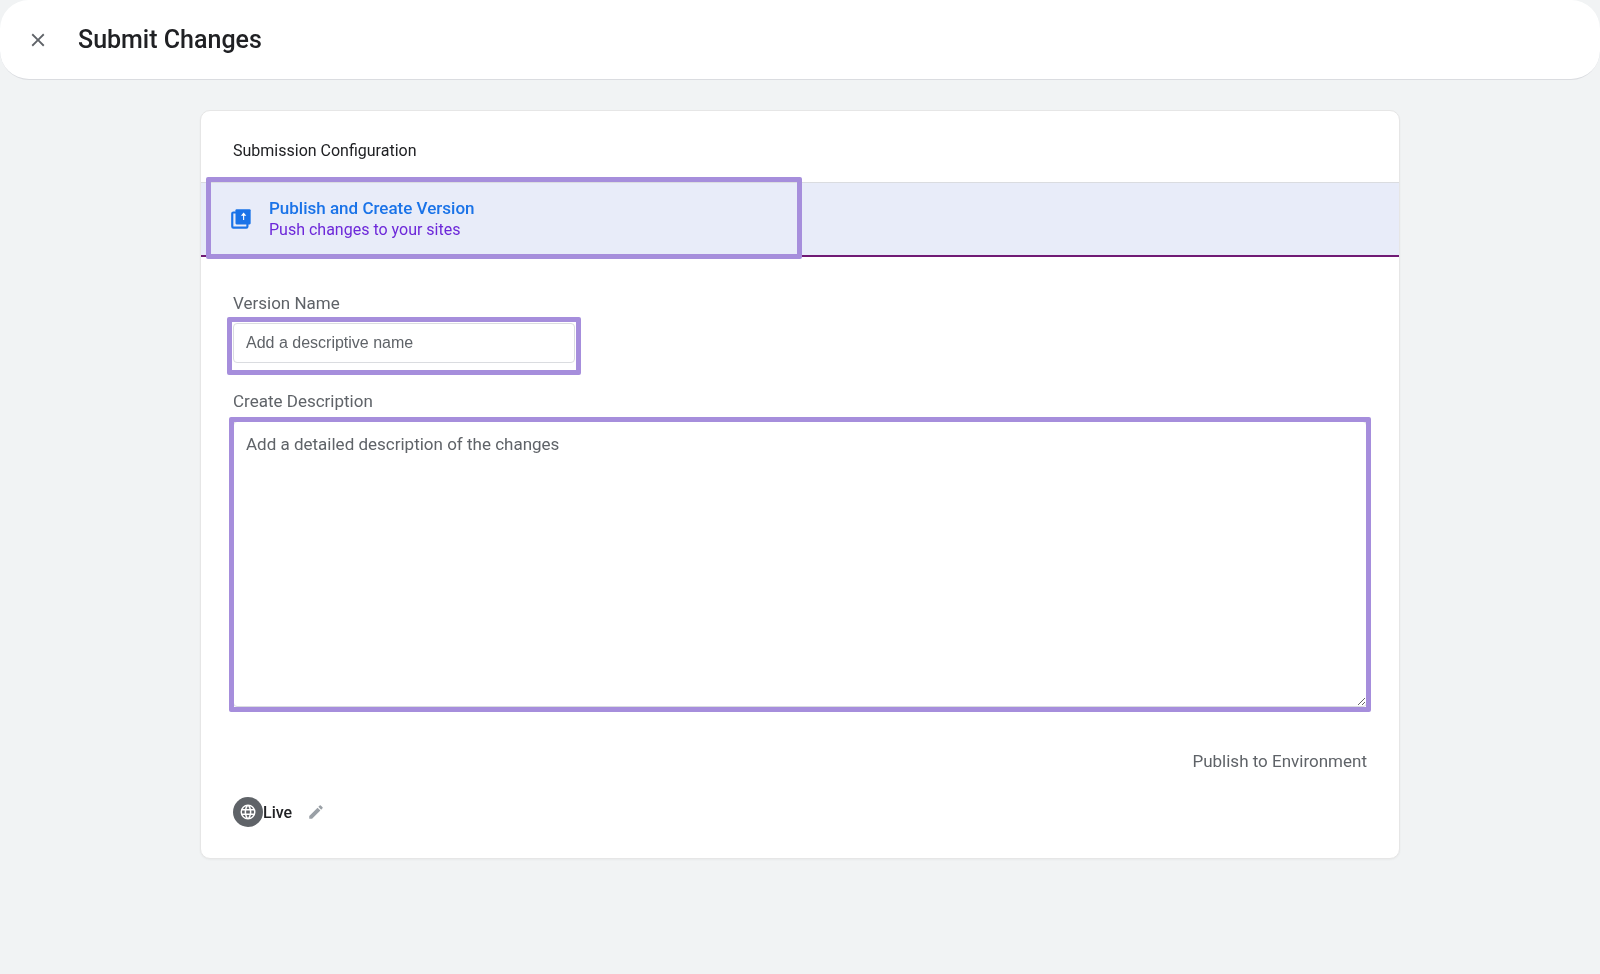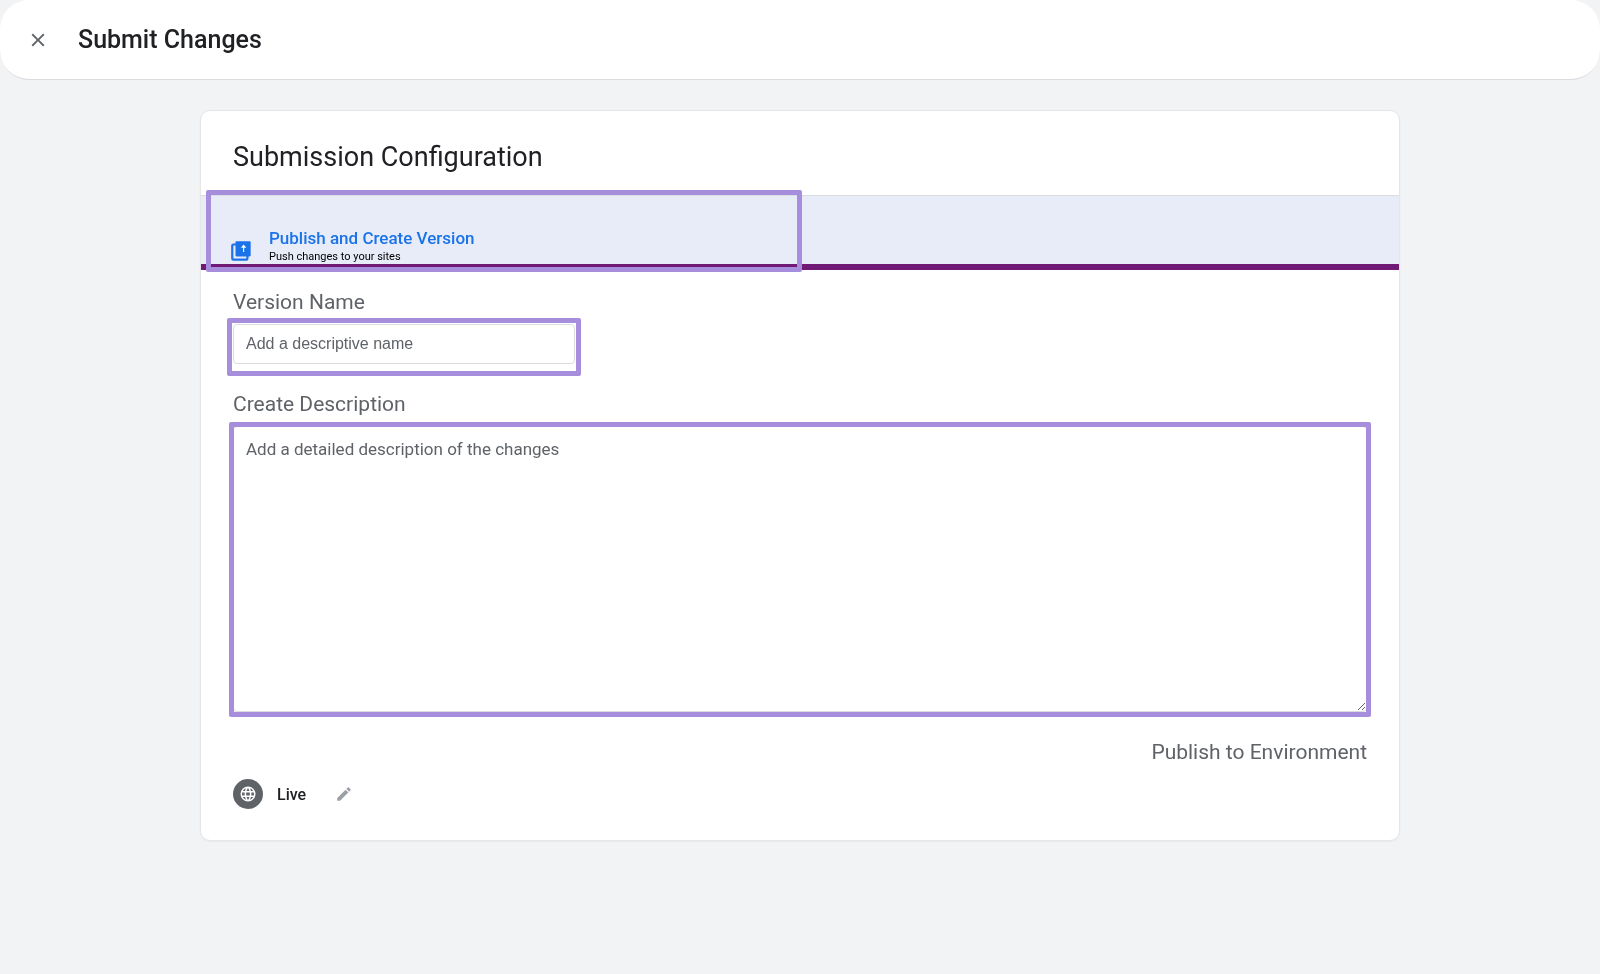--- a/index.html
+++ b/index.html
@@ -44,36 +44,36 @@
   .card {
     background: #fff;
     border: 1px solid #e6e6e6;
     border-radius: 10px;
     width: 1200px;
     box-shadow: 0 1px 2px rgba(60,64,67,.05);
     overflow: visible;
     padding-bottom: 30px;
   }
   .card-title {
-    font-size: 27px;
+    font-size: 16px;
     font-weight: 400;
     color: #202124;
     padding: 30px 32px 22px 32px;
   }
   .option-row {
     display: flex;
     position: relative;
     height: 75px;
   }
   .option {
     flex: 1;
     display: flex;
-    align-items: flex-end;
+    align-items: center;
     border-top: 1px solid #dadce0;
-    border-bottom: 6px solid #701a75;
+    border-bottom: 2px solid #701a75;
     padding-left: 28px;
     cursor: pointer;
     background: #fff;
   }
   .option + .option { border-left: 1px solid #dadce0; }
   .option.selected { background: #e8ecf9; }
   .option .icon-wrap {
     width: 40px;
     display: flex;
     align-items: center;
@@ -81,39 +81,40 @@
   }
   .option .texts { display: flex; flex-direction: column; }
   .option .opt-title {
     font-size: 17px;
     font-weight: 500;
     color: #202124;
     line-height: 1.35;
   }
   .option.selected .opt-title { color: #1a73e8; }
   .option .opt-sub {
-    font-size: 11px;
-    color: #000000;
+    font-size: 16px;
+    color: #6d28d9;
     line-height: 1.3;
   }
   
   .hl {
     position: absolute;
     border: 5px solid #a68edc;
     border-radius: 2px;
     pointer-events: none;
     z-index: 5;
   }
   .hl-option { left: 5px; top: -5px; width: 596px; height: 82px; }
   .form-section { padding: 20px 32px 0 32px; }
   .field-label {
-    font-size: 21px;
+    font-size: 17px;
     color: #5f6368;
     margin-bottom: 10px;
     display: block;
+    margin-top: 16px;
   }
   .input-wrap { position: relative; display: inline-block; }
   .vname-input {
     width: 342px;
     height: 40px;
     border: 1px solid #dadce0;
     border-radius: 4px;
     font-size: 16px;
     padding: 0 12px;
     color: #202124;
@@ -132,22 +133,21 @@
     color: #202124;
     outline: none;
     resize: both;
     font-family: inherit;
   }
   .hl-desc { left: -4px; top: -4px; right: -4px; height: 295px; border-width: 5px; }
   .env-section { padding: 24px 32px 0 32px; text-align: right; }
   .env-row {
     display: flex;
     align-items: center;
-    gap: 14px;
-    margin-top: 14px;
+    margin-top: 25px;
   }
   .env-badge {
     width: 30px;
     height: 30px;
     border-radius: 50%;
     background: #5f6368;
     display: flex;
     align-items: center;
     justify-content: center;
   }

